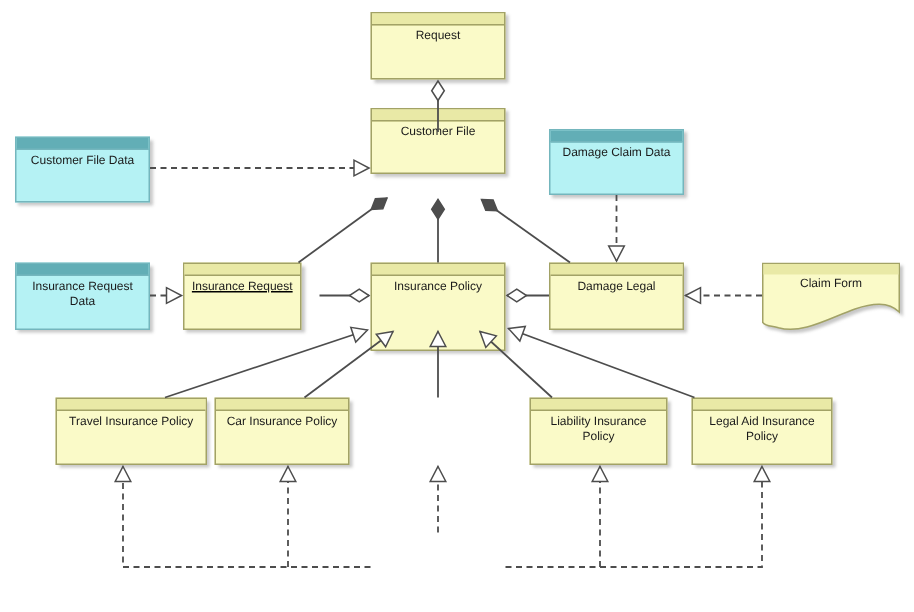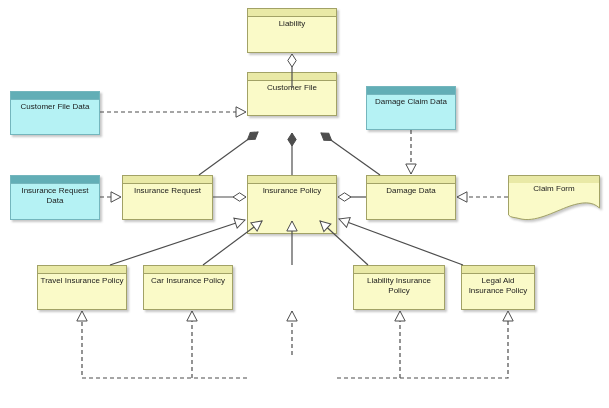--- a/index.html
+++ b/index.html
@@ -137,66 +137,66 @@
         <polyline points="337,378 508,378 508,311" fill="none" stroke="#4D4D4D" stroke-width="1.2" stroke-dasharray="4 3"></polyline>
         <path d="M0,0 L-10,5.2 L-10,-5.2 Z" fill="#ffffff" stroke="#4D4D4D" stroke-width="1" transform="translate(508,311) rotate(-90)"></path>
       </g>
       <g>
         <polyline points="400,378 400,311" fill="none" stroke="#4D4D4D" stroke-width="1.2" stroke-dasharray="4 3"></polyline>
         <path d="M0,0 L-10,5.2 L-10,-5.2 Z" fill="#ffffff" stroke="#4D4D4D" stroke-width="1" transform="translate(400,311) rotate(-90)"></path>
       </g>
     </svg>
 <div class="node business" style="left: 247px; top: 8px; width: 90px; height: 45px;">
       <div class="band"></div>
-      <div class="label">Liability</div>
+      <div class="label">Request</div>
     </div>
     <div class="node business" style="left: 247px; top: 72px; width: 90px; height: 44px;">
       <div class="band"></div>
       <div class="label">Customer File</div>
     </div>
     <div class="node data" style="left: 10px; top: 91px; width: 90px; height: 44px;">
       <div class="band"></div>
       <div class="label">Customer File Data</div>
     </div>
     <div class="node data" style="left: 366px; top: 86px; width: 90px; height: 44px;">
       <div class="band"></div>
       <div class="label">Damage Claim Data</div>
     </div>
     <div class="node data" style="left: 10px; top: 175px; width: 90px; height: 45px;">
       <div class="band"></div>
       <div class="label">Insurance Request Data</div>
     </div>
-    <div class="node business" style="left: 122px; top: 175px; width: 91px; height: 45px;">
+    <div class="node business" style="left: 122px; top: 175px; width: 79px; height: 45px; text-decoration: underline;">
       <div class="band"></div>
       <div class="label">Insurance Request</div>
     </div>
     <div class="node business" style="left: 247px; top: 175px; width: 90px; height: 59px;">
       <div class="band"></div>
       <div class="label">Insurance Policy</div>
     </div>
     <div class="node business" style="left: 366px; top: 175px; width: 90px; height: 45px;">
       <div class="band"></div>
-      <div class="label">Damage Data</div>
+      <div class="label">Damage Legal</div>
     </div>
     <div class="node representation" style="left: 508px; top: 175px; width: 92px; height: 46px;">
       <svg width="92" height="46">
         <path d="M0.5,0.5 L91.5,0.5 L91.5,33 C84,26 74,27 62,31 C45,37 27,48 11,43.5 C6.5,42 3,43 0.5,40 Z" fill="#FAFAC8" stroke="#A2A266"></path>
         <rect x="1" y="1" width="90" height="7" fill="#E9E9A6"></rect>
       </svg>
       <div class="label">Claim Form</div>
     </div>
-    <div class="node business" style="left: 37px; top: 265px; width: 90px; height: 45px;">
+    <div class="node business" style="left: 37px; top: 265px; width: 101px; height: 45px;">
       <div class="band"></div>
       <div class="label">Travel Insurance Policy</div>
     </div>
     <div class="node business" style="left: 143px; top: 265px; width: 90px; height: 45px;">
       <div class="band"></div>
       <div class="label">Car Insurance Policy</div>
     </div>
     <div class="node business" style="left: 353px; top: 265px; width: 92px; height: 45px;">
       <div class="band"></div>
       <div class="label">Liability Insurance Policy</div>
     </div>
-    <div class="node business" style="left: 461px; top: 265px; width: 74px; height: 45px;">
+    <div class="node business" style="left: 461px; top: 265px; width: 94px; height: 45px;">
       <div class="band"></div>
       <div class="label">Legal Aid Insurance Policy</div>
     </div>
   </div>
 
 </body></html>

